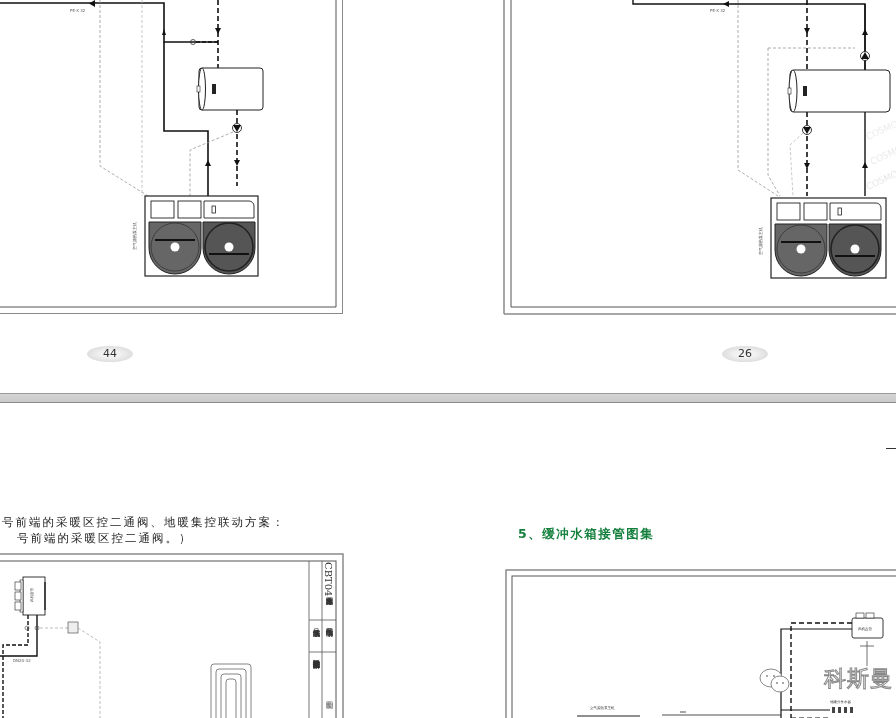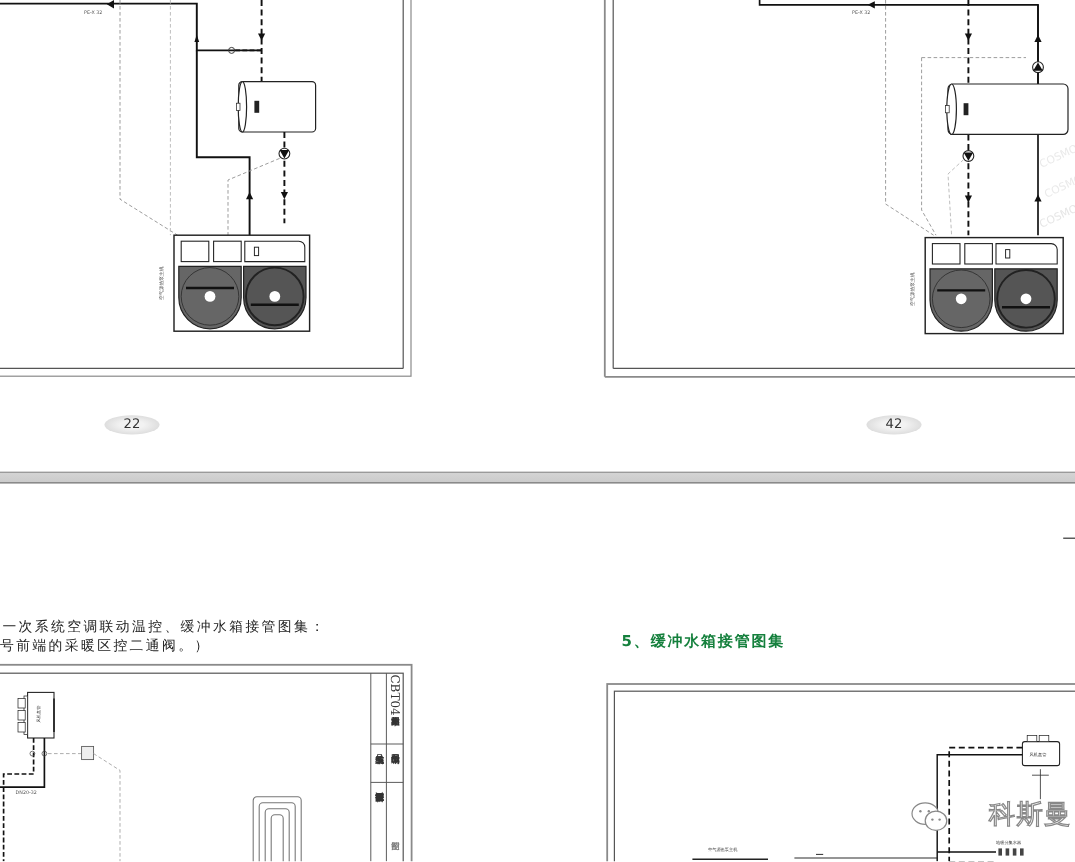--- a/index.html
+++ b/index.html
@@ -63,21 +63,21 @@
       <circle cx="229" cy="247" r="24" fill="none" stroke="#222" stroke-width="1.6"></circle>
       <circle cx="175" cy="247" r="4.5" fill="#fff"></circle>
       <circle cx="229" cy="247" r="4.5" fill="#fff"></circle>
       <line x1="155" y1="240" x2="195" y2="240" stroke="#111" stroke-width="2"></line>
       <line x1="209" y1="254" x2="249" y2="254" stroke="#111" stroke-width="2"></line>
       <text x="136" y="250" font-size="4" fill="#444" transform="rotate(-90 136 250)">空气源热泵主机</text>
 
       <line x1="0" y1="307" x2="336" y2="307" stroke="#555" stroke-width="1"></line>
       <line x1="336" y1="0" x2="336" y2="307" stroke="#555" stroke-width="1"></line>
     </svg>
-    <div class="page-num" style="left:87px;top:346px;">22</div>
+    <div class="page-num" style="left:87px;top:346px;">44</div>
   </div>
 
   <div>
     <svg class="abs" style="left:500px;top:0;" width="396" height="316">
 
       <line x1="4" y1="0" x2="4" y2="314" stroke="#8a8a8a" stroke-width="1.5"></line>
       <line x1="4" y1="314" x2="396" y2="314" stroke="#8a8a8a" stroke-width="1.5"></line>
       <line x1="11" y1="0" x2="11" y2="307" stroke="#555" stroke-width="1"></line>
       <line x1="11" y1="307" x2="396" y2="307" stroke="#555" stroke-width="1"></line>
 
@@ -120,32 +120,32 @@
       <circle cx="301" cy="249" r="4.5" fill="#fff"></circle>
       <circle cx="355" cy="249" r="4.5" fill="#fff"></circle>
       <line x1="281" y1="242" x2="321" y2="242" stroke="#111" stroke-width="2"></line>
       <line x1="335" y1="256" x2="375" y2="256" stroke="#111" stroke-width="2"></line>
       <text x="262" y="255" font-size="4" fill="#444" transform="rotate(-90 262 255)">空气源热泵主机</text>
 
       <text x="368" y="140" font-size="9" fill="#eaeaea" transform="rotate(-25 368 140)">COSMO</text>
       <text x="372" y="165" font-size="9" fill="#eaeaea" transform="rotate(-25 372 165)">COSMO</text>
       <text x="368" y="190" font-size="9" fill="#e6e6e6" transform="rotate(-25 368 190)">COSMO</text>
     </svg>
-    <div class="page-num" style="left:722px;top:346px;">42</div>
+    <div class="page-num" style="left:722px;top:346px;">26</div>
   </div>
 </div>
 
 <div class="spread-divider"></div>
 <div class="abs" style="left:886px;top:448px;width:10px;height:1px;background:#333;"></div>
 
 <div>
 
   <div>
-    <div class="intro-text" style="left:2px;top:515px;">一次系统空调联动温控、缓冲水箱接管图集：</div>
-    <div class="intro-text" style="left:0;top:531px;">号前端的采暖区控二通阀。）</div>
+    <div class="intro-text" style="left:2px;top:515px;">号前端的采暖区控二通阀、地暖集控联动方案：</div>
+    <div class="intro-text" style="left:17px;top:531px;">号前端的采暖区控二通阀。）</div>
 
     <svg class="abs" style="left:0;top:552px;" width="345" height="166">
       <rect x="-5" y="2" width="348" height="170" fill="none" stroke="#8a8a8a" stroke-width="1.5"></rect>
       <rect x="-5" y="9" width="341" height="165" fill="none" stroke="#555" stroke-width="1"></rect>
 
       <line x1="309" y1="9" x2="309" y2="166" stroke="#555" stroke-width="0.8"></line>
       <line x1="322" y1="9" x2="322" y2="166" stroke="#555" stroke-width="0.8"></line>
       <line x1="309" y1="68" x2="336" y2="68" stroke="#555" stroke-width="0.8"></line>
       <line x1="309" y1="100" x2="336" y2="100" stroke="#555" stroke-width="0.8"></line>
 

